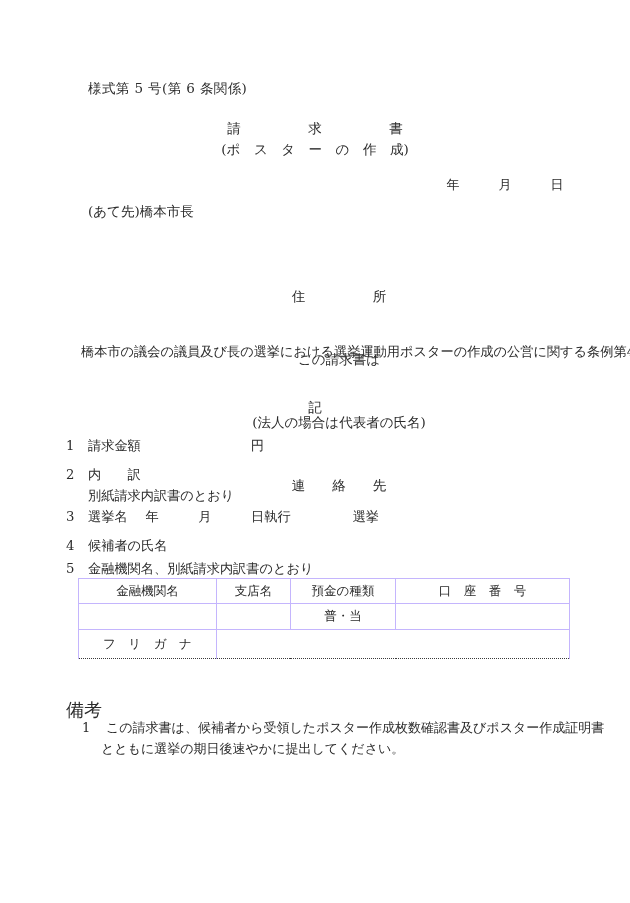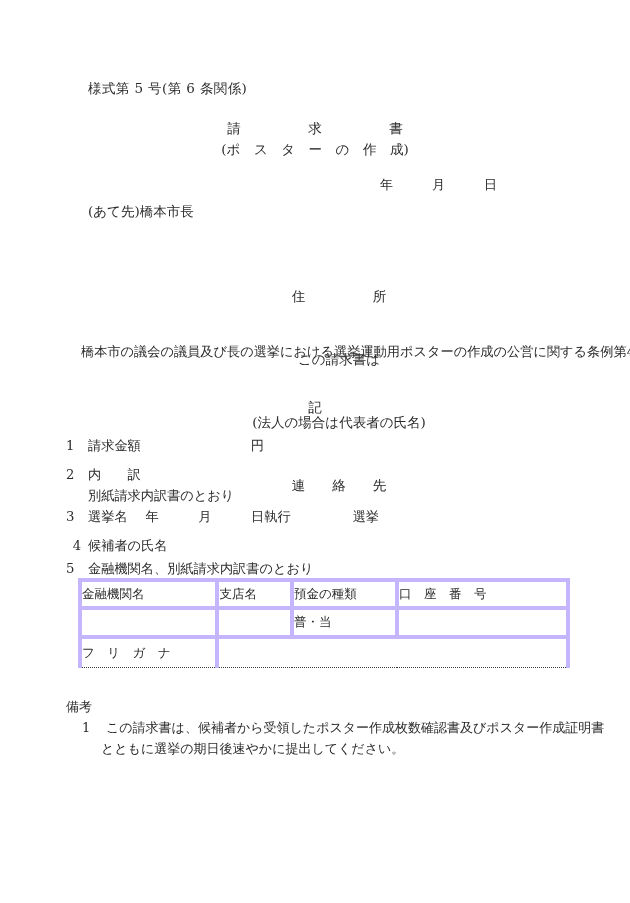--- a/index.html
+++ b/index.html
@@ -46,20 +46,21 @@
     width: 630px;
     text-align: center;
     font-size: 13.5px;
   }
 
   
   .date-line {
     left: 0;
     top: 176px;
     width: 630px;
+    text-align: center;
     padding-left: 380px;
     box-sizing: border-box;
     font-size: 13px;
   }
 
   
   .addressee {
     left: 88px;
     top: 203px;
     font-size: 13.5px;
@@ -107,35 +108,35 @@
   .item-num { display: inline-block; width: 22px; }
   .item-sub {
     left: 88px;
     font-size: 13.2px;
   }
 
   .it1  { top: 437px; }
   .it2  { top: 466px; }
   .it2b { top: 487px; }
   .it3  { top: 508px; }
-  .it4  { top: 537px; text-align: center; }
+  .it4  { top: 537px; }
   .it5  { top: 560px; }
 
   
   .bank-table {
     position: absolute;
     left: 78px;
     top: 578px;
     width: 492px;
     border-collapse: collapse;
     font-size: 12.5px;
   }
   .bank-table td {
-    border: 4px solid #c4b5fd;
-    text-align: left;
+    border: 1px solid #c4b5fd;
+    text-align: center;
     padding: 0;
     height: 24px;
     vertical-align: middle;
     white-space: pre;
   }
   .c-bank  { width: 138px; }
   .c-branch{ width: 74px; }
   .c-type  { width: 105px; }
   .c-num   { width: 175px; margin-top: 23px; }
   .row-data td { height: 25px; }
@@ -145,21 +146,21 @@
   }
   .r-furi td { height: 28px; }
   .r-furi .lbl-cell { border-bottom: 1px dotted #3a3a3a; }
   .r-furi .val-cell { border-bottom: 1px dotted #3a3a3a; }
   .r-name td { height: 30px; }
 
   
   .remarks-title {
     left: 66px;
     top: 698px;
-    font-size: 13px;
+    font-size: 18px;
   }
   .rmk {
     font-size: 13px;
     left: 82px;
     width: 492px;
   }
   .rmk-num { display: inline-block; width: 24px; }
   .rmk1 { top: 719px; }
   .rmk1b { left: 101px; top: 740px; }
   .rmk2 { top: 761px; }

